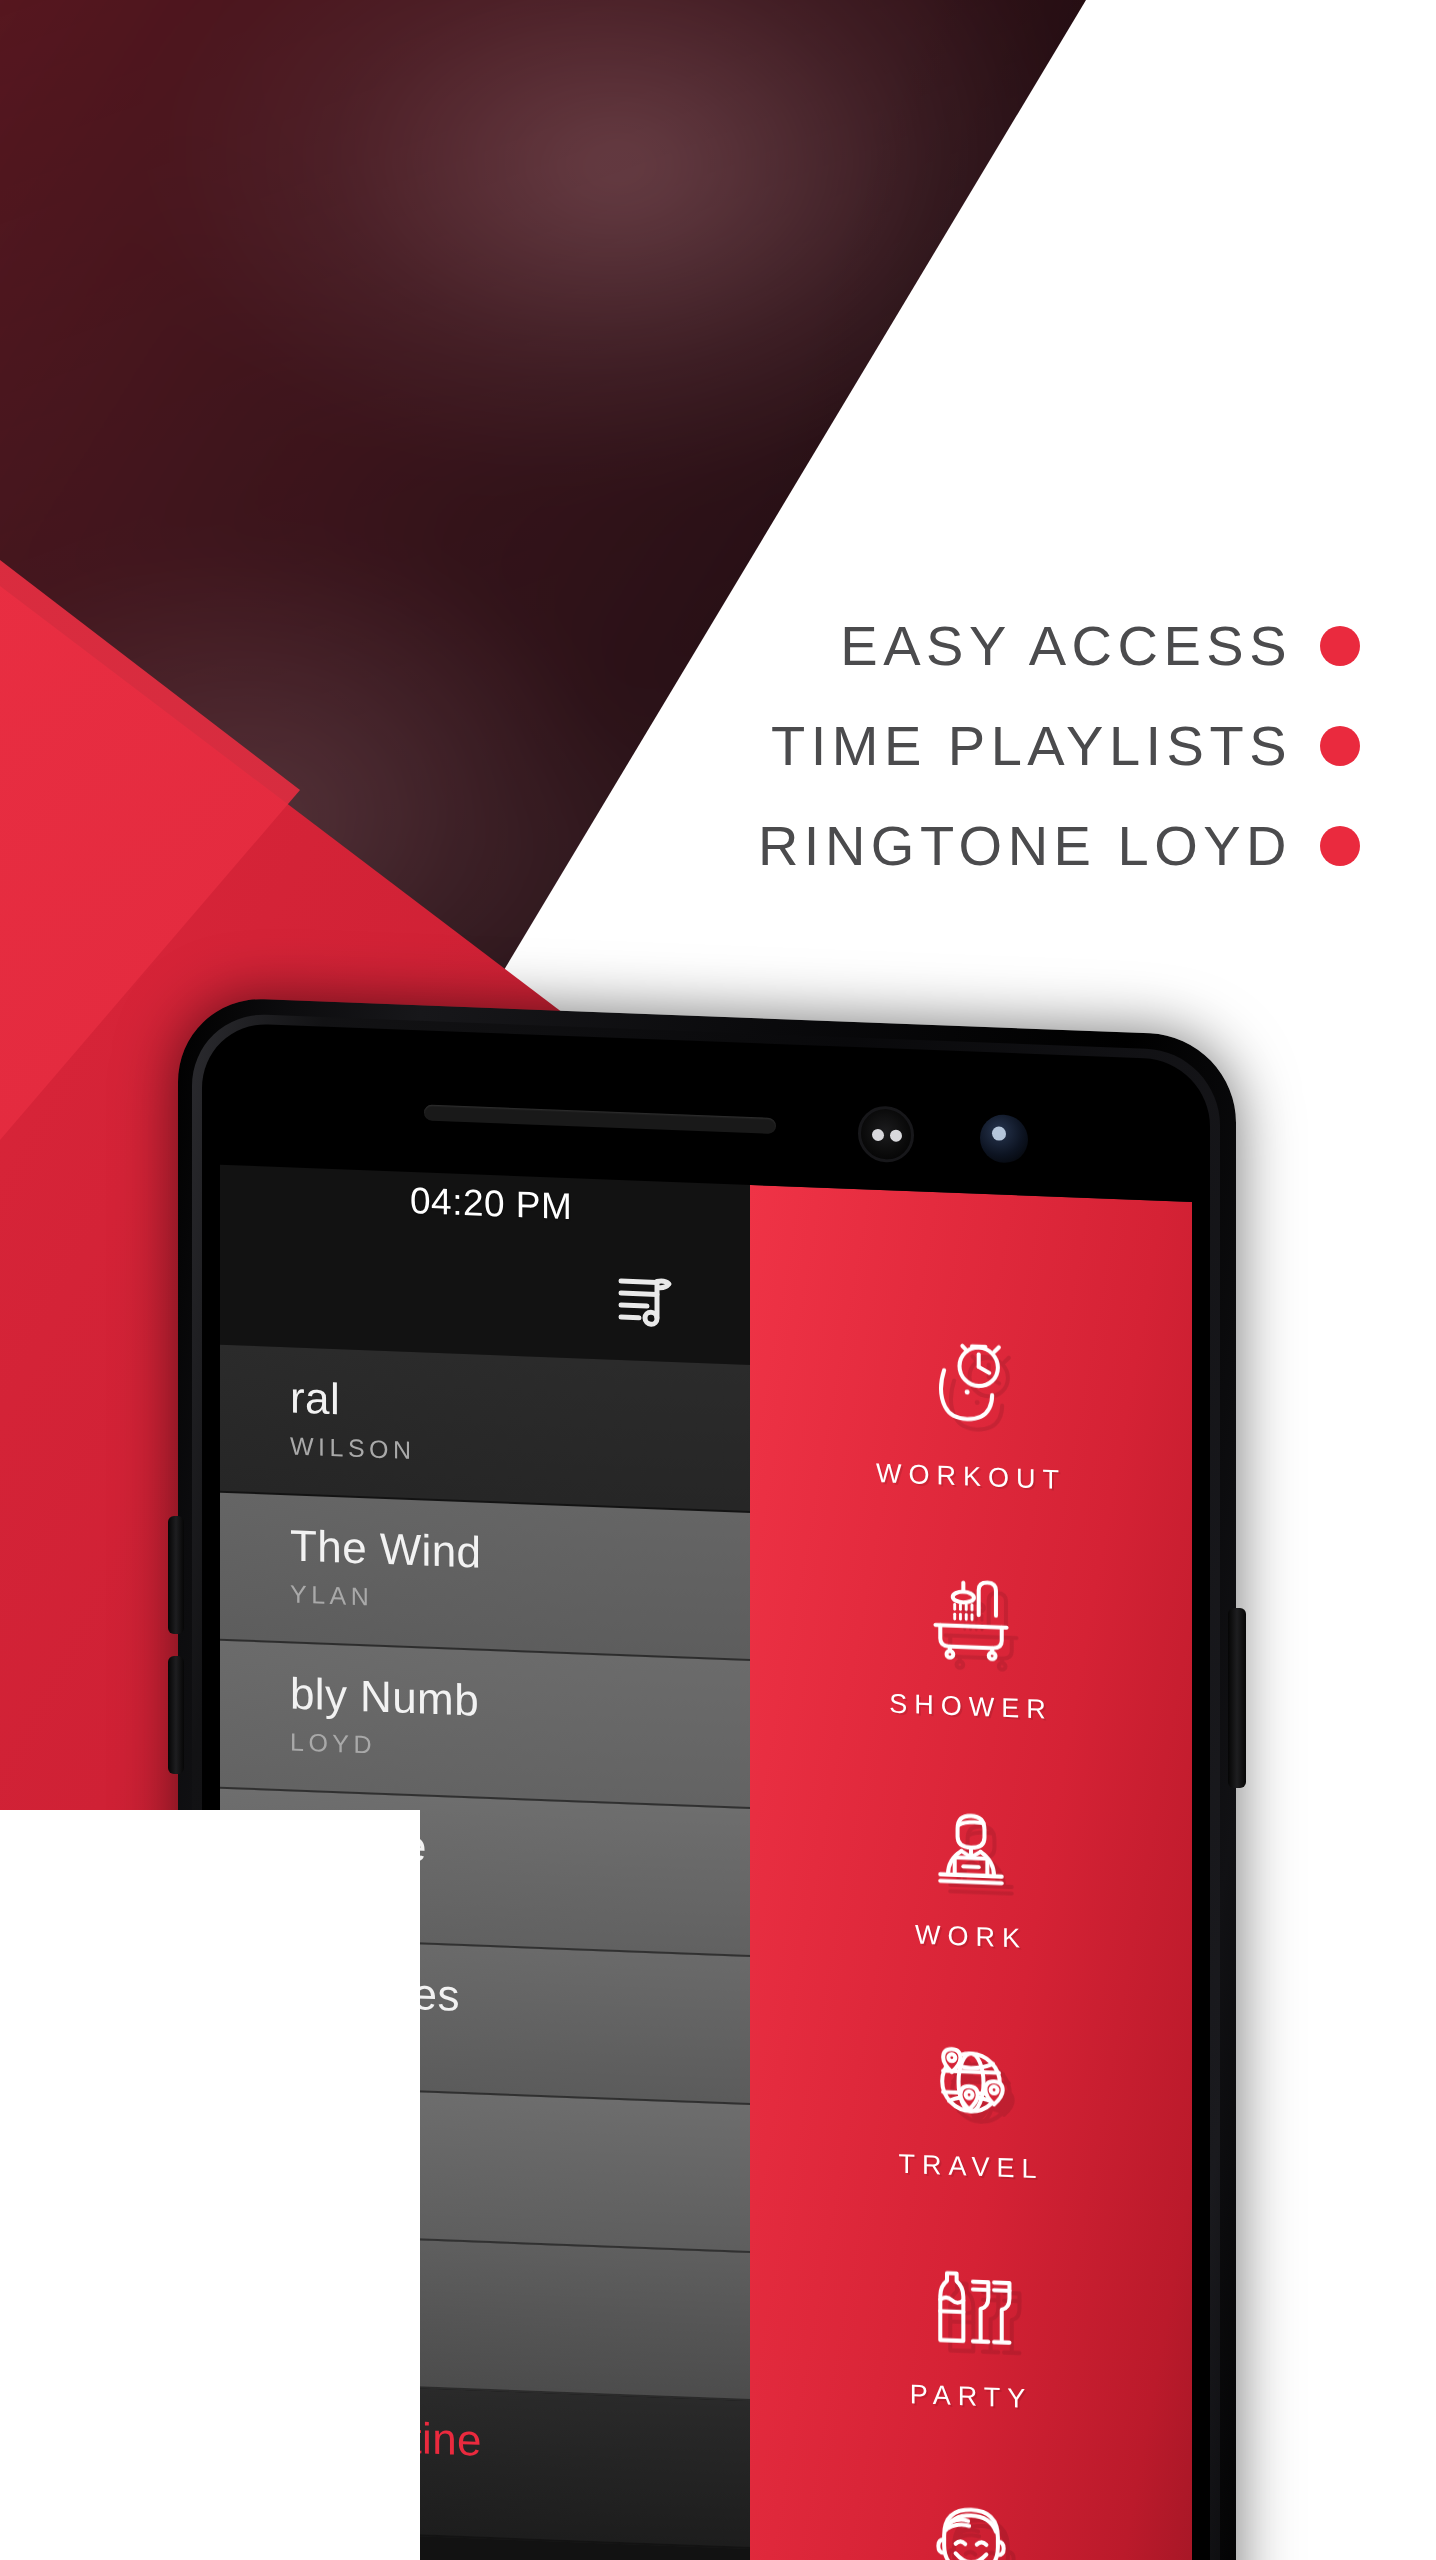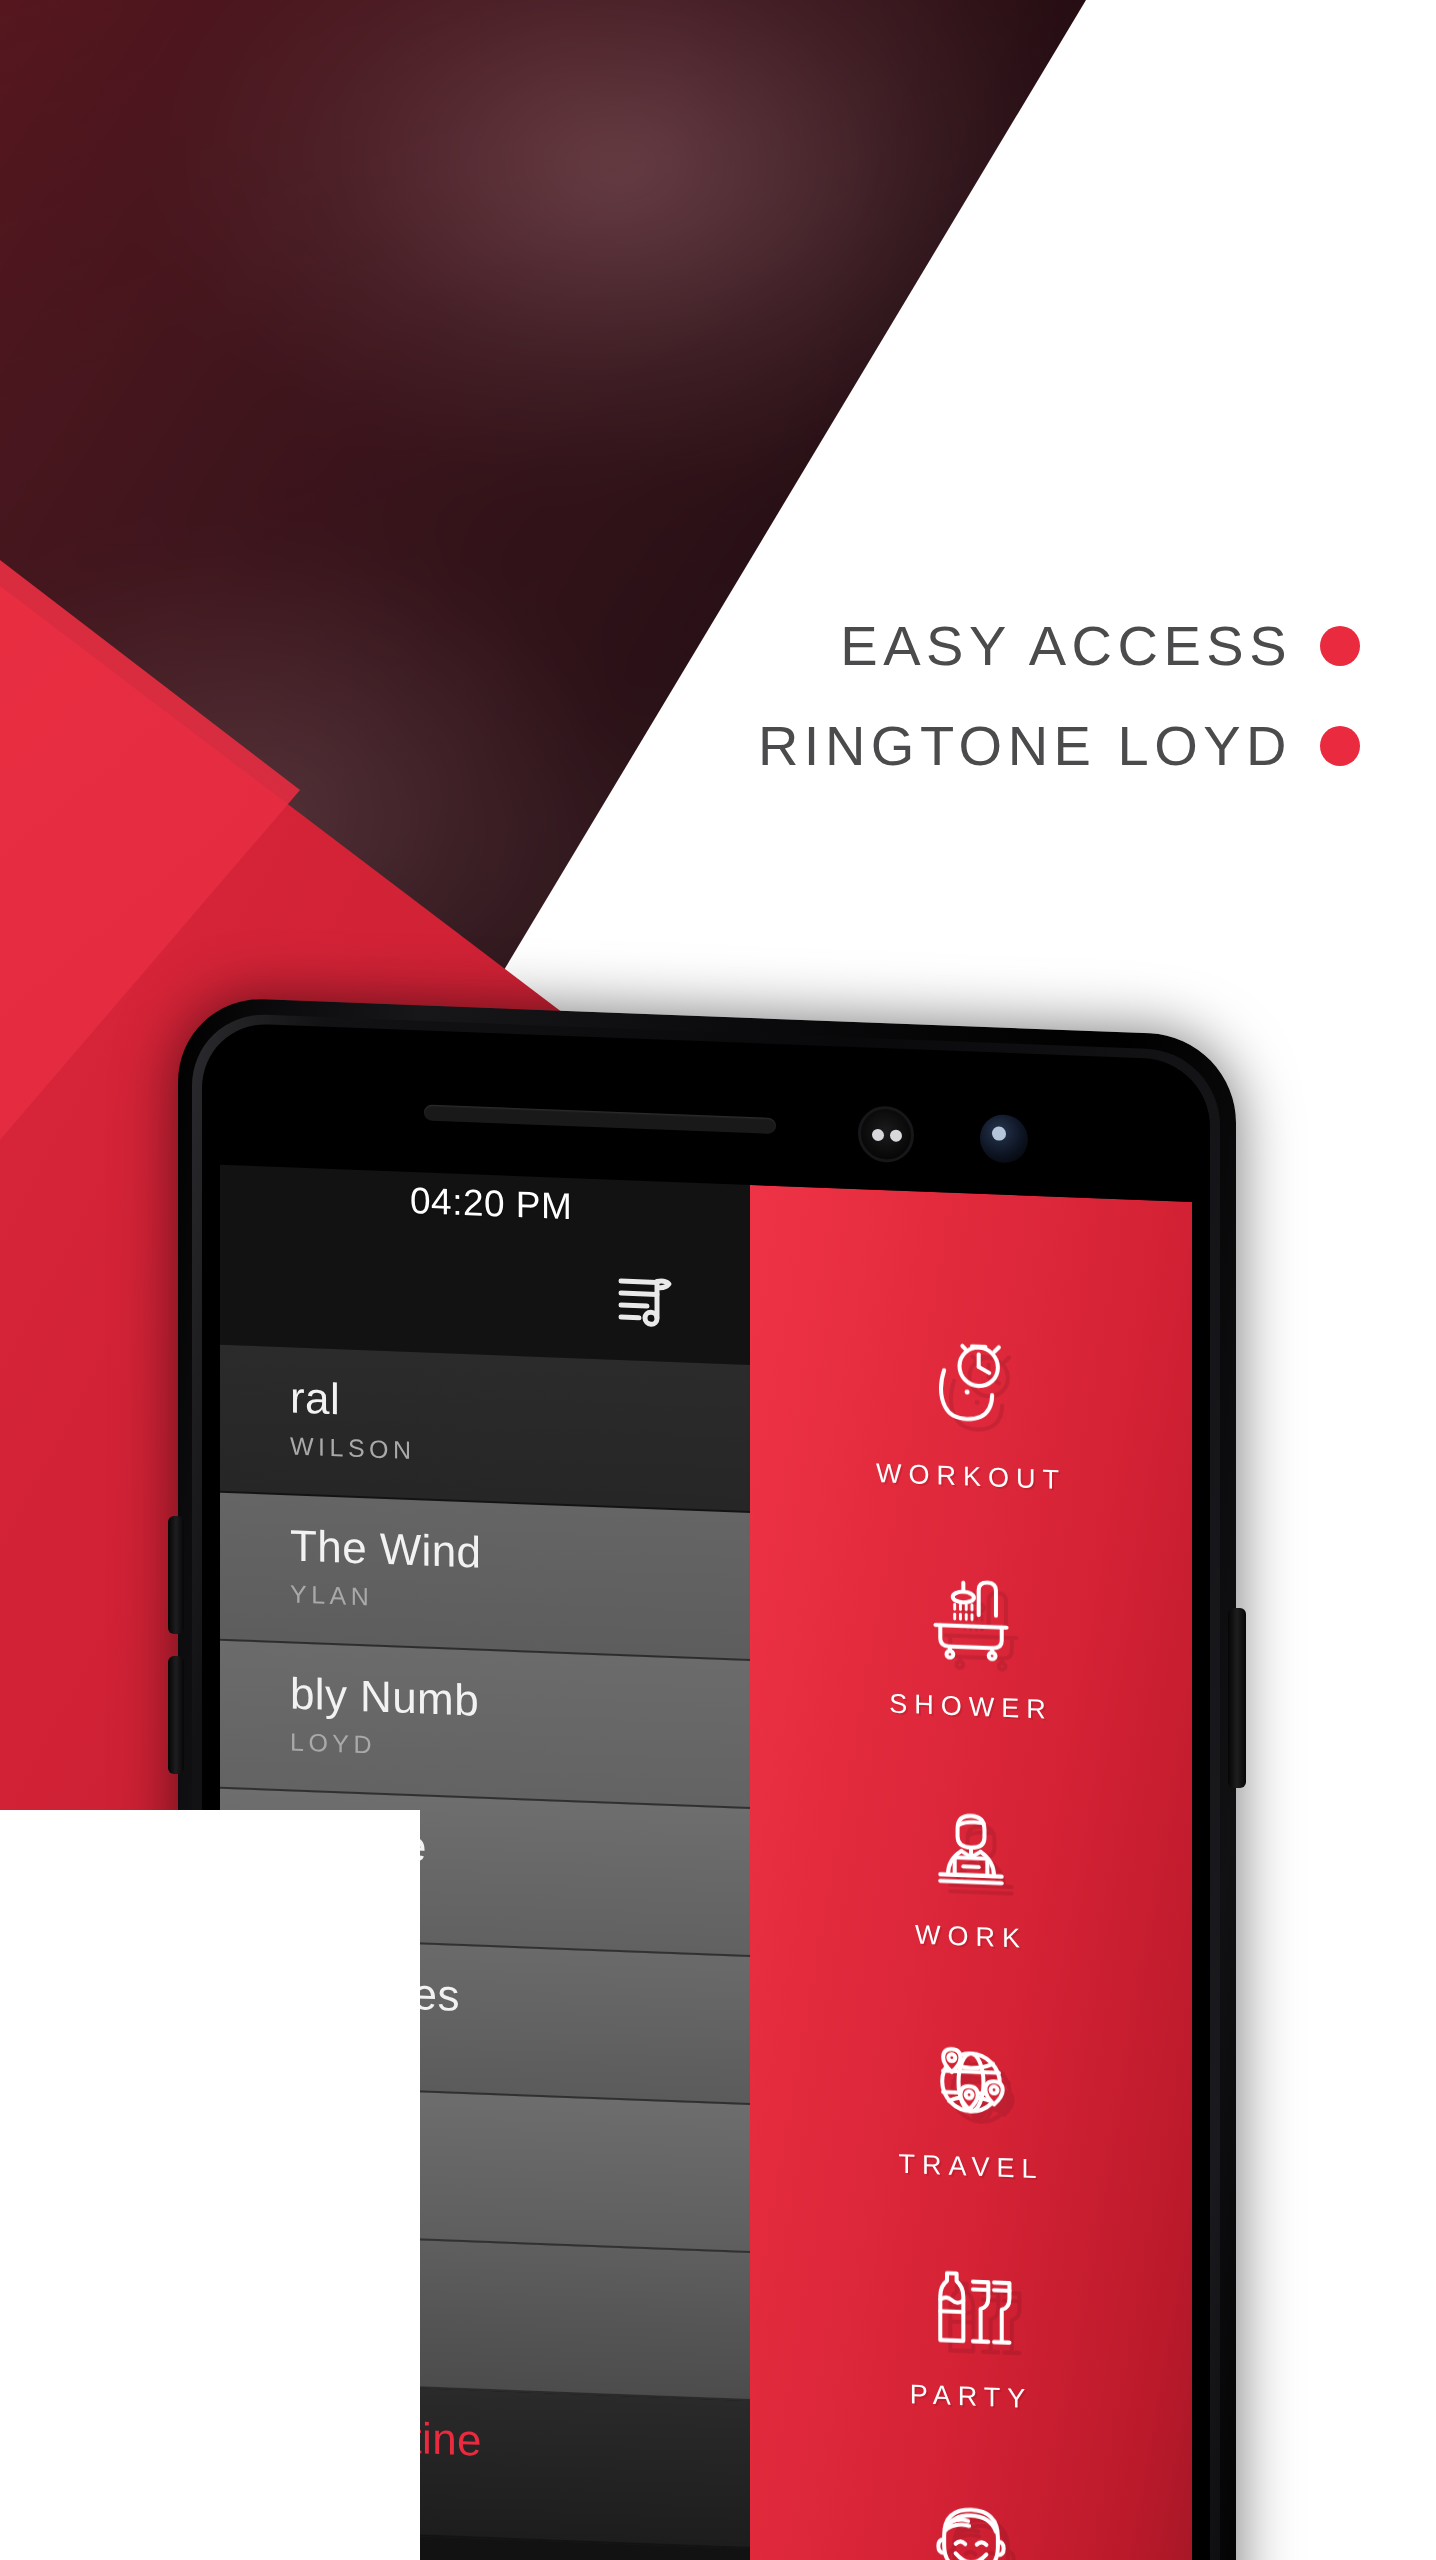--- a/index.html
+++ b/index.html
@@ -228,20 +228,24 @@
   <div class="red-wedge"></div>
   <div class="red-wedge2"></div>
 
   <div class="headlines">
 
     <div class="hl-row">
       <span class="hl-text">EASY ACCESS</span>
       <span class="hl-dot"></span>
     </div>
 
+    <div class="hl-row">
+      <span class="hl-text">TIME PLAYLISTS</span>
+      <span class="hl-dot"></span>
+    </div>
 
     <div class="hl-row">
       <span class="hl-text">RINGTONE LOYD</span>
       <span class="hl-dot"></span>
     </div>
 
   </div>
 
   <div class="phone">
     <div class="phone-body"></div>

